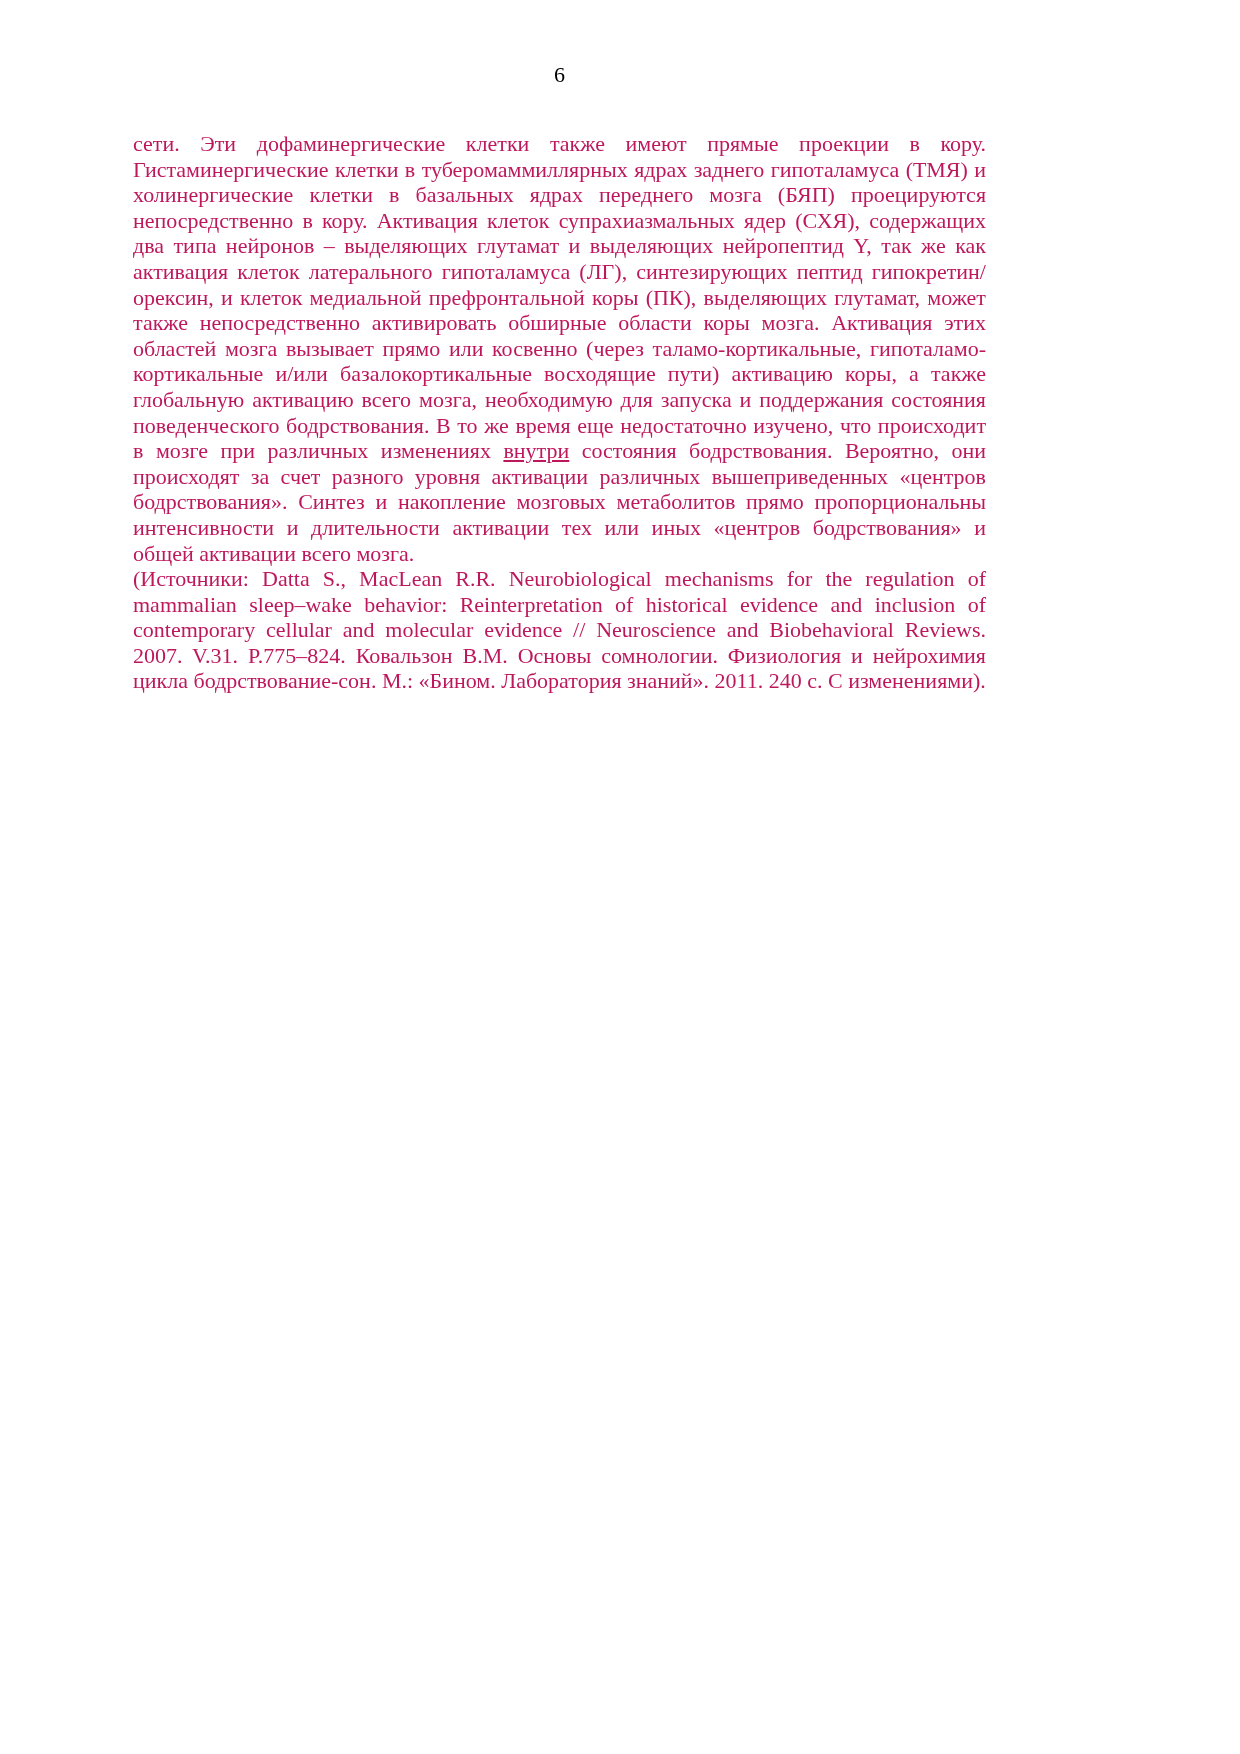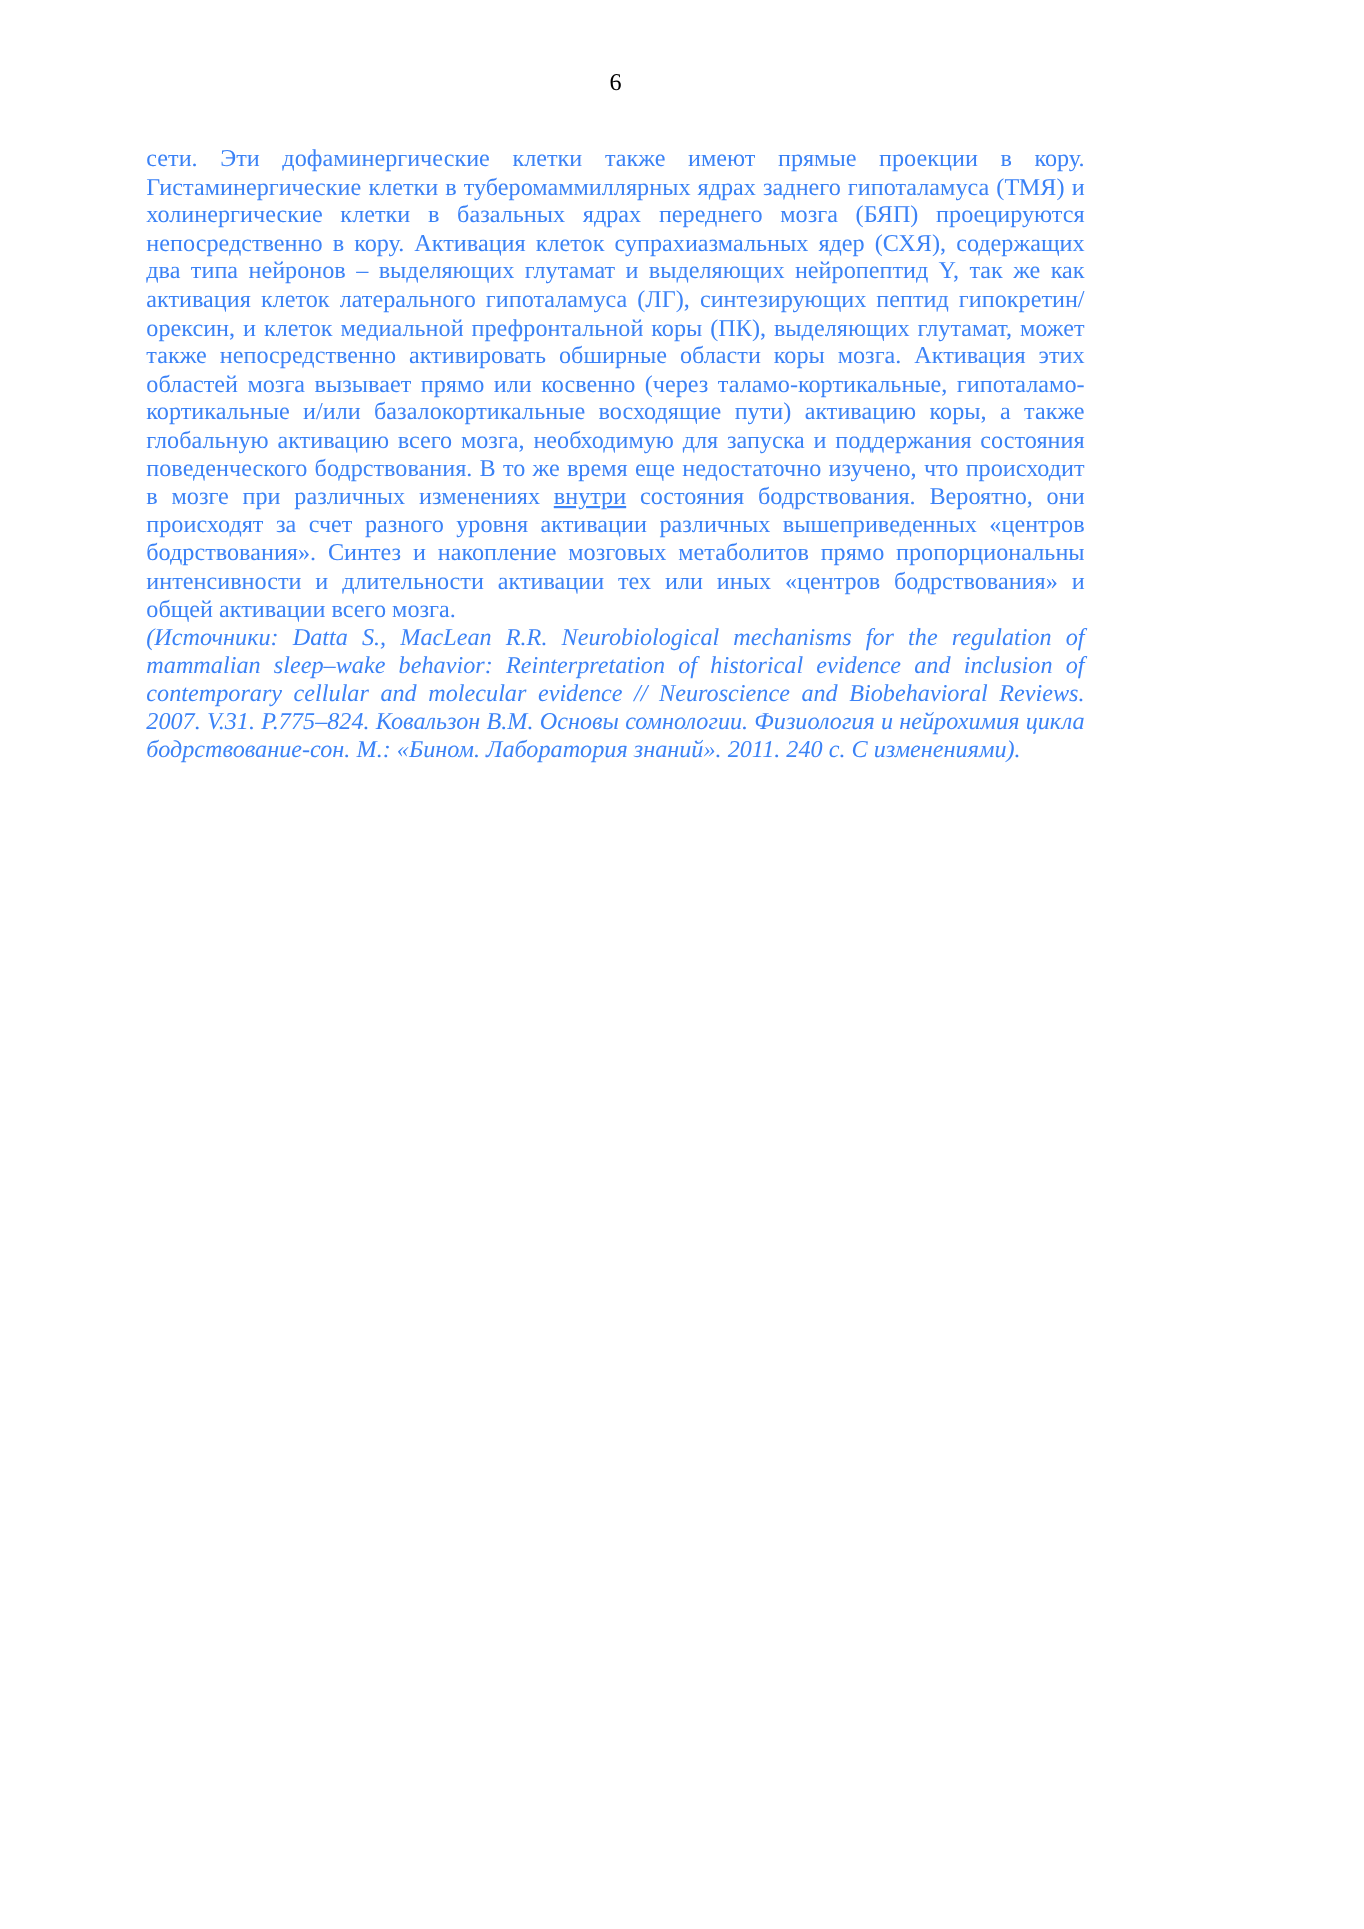--- a/index.html
+++ b/index.html
@@ -30,30 +30,29 @@
       text-align: center;
       font-size: 22px;
       line-height: 26px;
       color: #000000;
     }
     .body-text {
       margin: 0;
       font-size: 22px;
       line-height: 25.6px;
       text-align: justify;
-      color: #3b82f6;
+      color: #be185d;
     }
     .main-paragraph {
       margin-top: 43px;
     }
     .underline {
       text-decoration: underline;
     }
     .italic {
-      font-style: italic;
     }
   </style>
 </head>
 <body>
 
 <div class="page">
   <div class="text-block">
     <div class="page-number">6</div>
     <p class="body-text main-paragraph"><span>сети. Эти дофаминергические клетки также имеют прямые проекции в кору. Гистаминергические клетки в туберомаммиллярных ядрах заднего гипоталамуса (ТМЯ) и холинергические клетки в базальных ядрах переднего мозга (БЯП) проецируются непосредственно в кору. Активация клеток супрахиазмальных ядер (СХЯ), содержащих два типа нейронов – выделяющих глутамат и выделяющих нейропептид Y, так же как активация клеток латерального гипоталамуса (ЛГ), синтезирующих пептид гипокретин/орексин, и клеток медиальной префронтальной коры (ПК), выделяющих глутамат, может также непосредственно активировать обширные области коры мозга. Активация этих областей мозга вызывает прямо или косвенно (через таламо-кортикальные, гипоталамо-кортикальные и/или базалокортикальные восходящие пути) активацию коры, а также глобальную активацию всего мозга, необходимую для запуска и поддержания состояния поведенческого бодрствования. В то же время еще недостаточно изучено, что происходит в мозге при различных изменениях </span><span class="underline">внутри</span><span> состояния бодрствования. Вероятно, они происходят за счет разного уровня активации различных вышеприведенных «центров бодрствования». Синтез и накопление мозговых метаболитов прямо пропорциональны интенсивности и длительности активации тех или иных «центров бодрствования» и общей активации всего мозга.</span></p>
     <p class="body-text italic">(Источники: Datta S., MacLean R.R. Neurobiological mechanisms for the regulation of mammalian sleep–wake behavior: Reinterpretation of historical evidence and inclusion of contemporary cellular and molecular evidence // Neuroscience and Biobehavioral Reviews. 2007. V.31. P.775–824. Ковальзон В.М. Основы сомнологии. Физиология и нейрохимия цикла бодрствование-сон. М.: «Бином. Лаборатория знаний». 2011. 240 с. С изменениями).</p>

